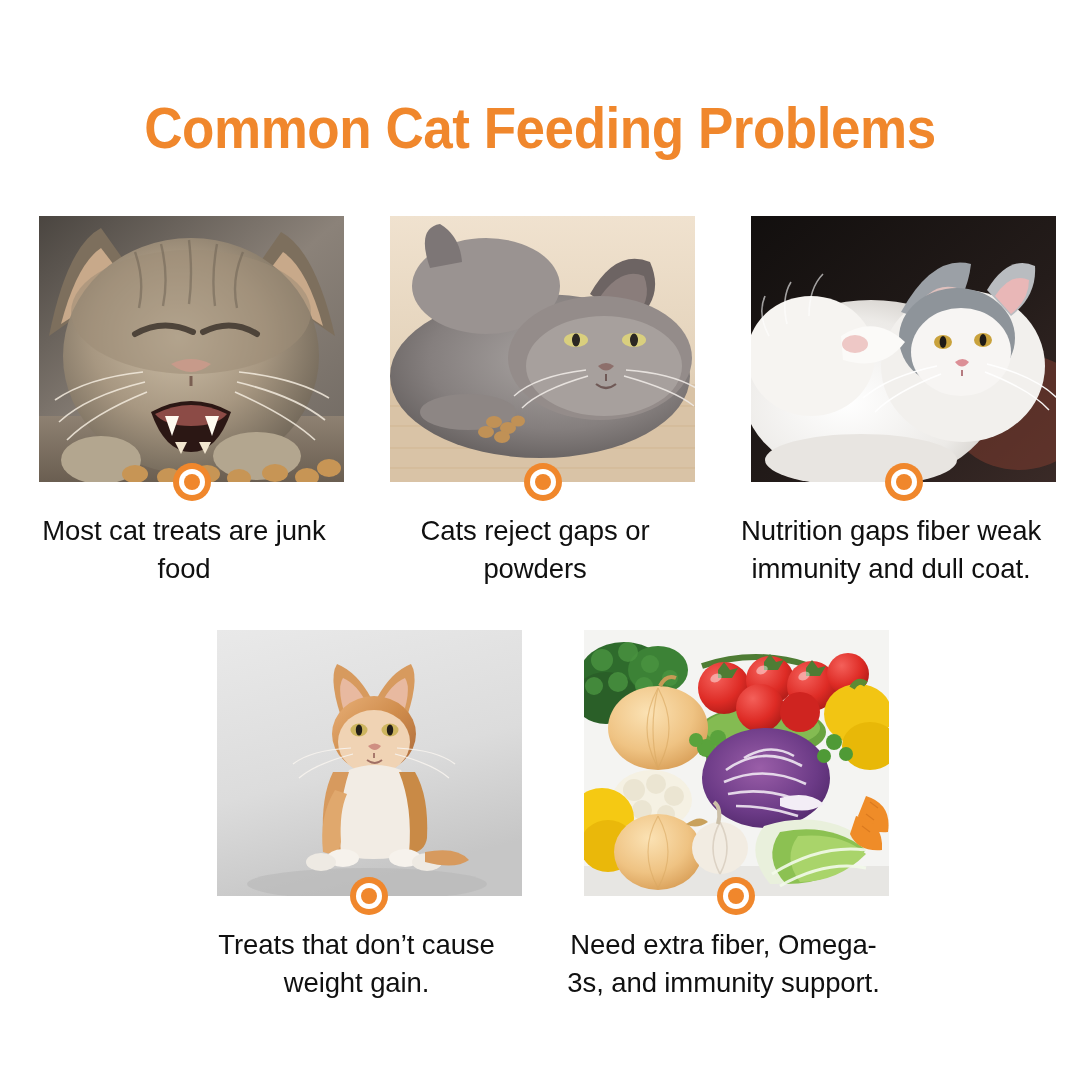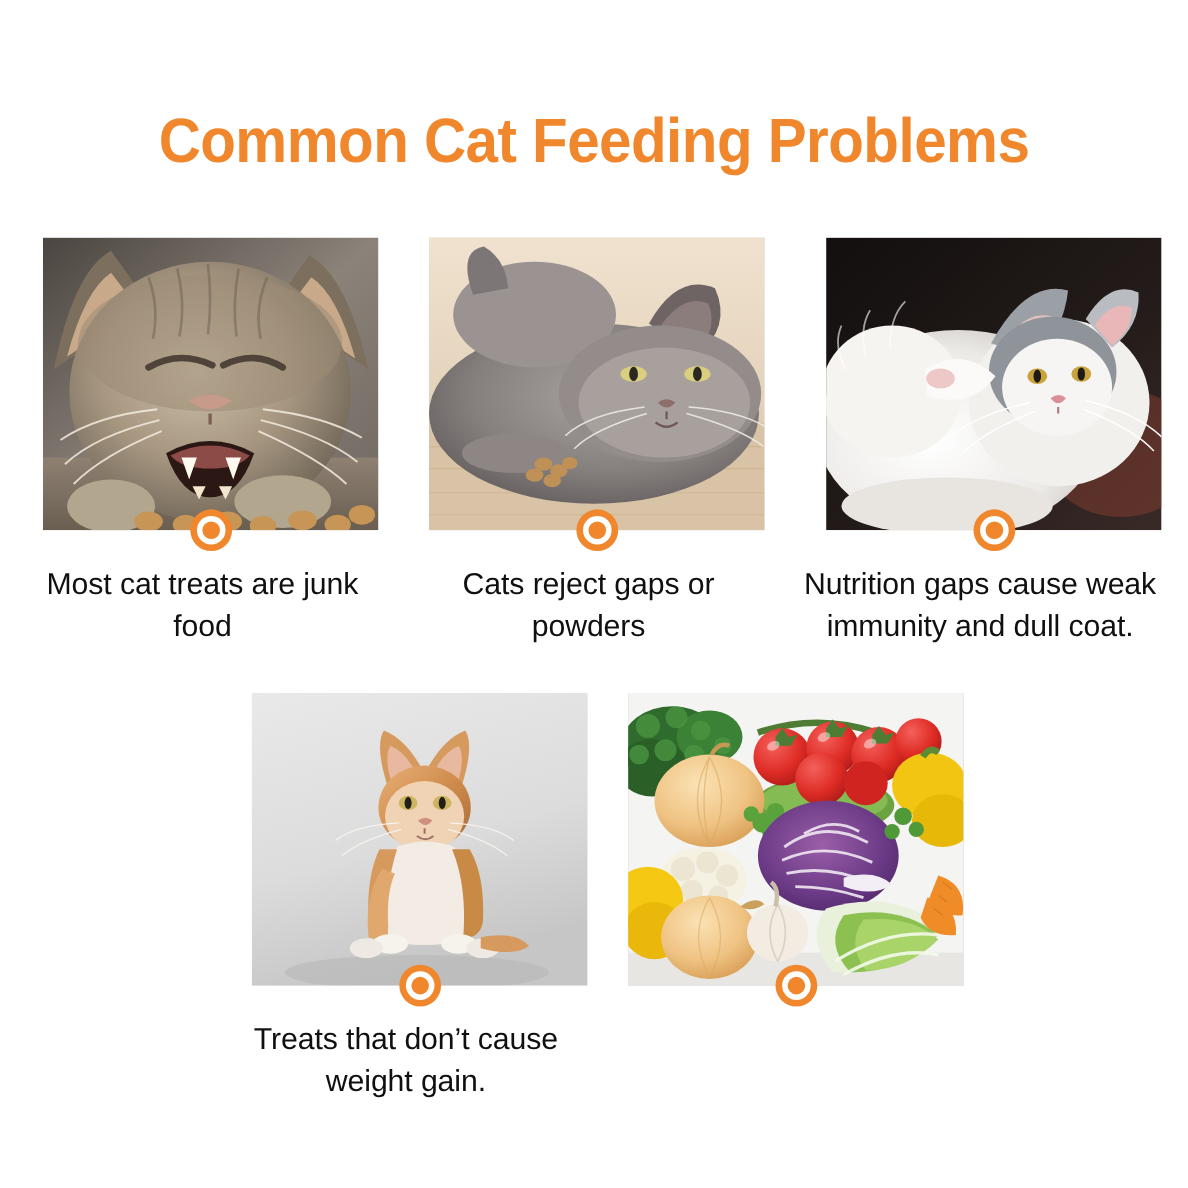--- a/index.html
+++ b/index.html
@@ -313,21 +313,21 @@
             </g>
             <ellipse cx="110" cy="244" rx="96" ry="26" fill="#e8e5e1"></ellipse>
           </svg>
         </div>
         <div class="marker">
           <div class="ring">
             <div class="dot"></div>
           </div>
         </div>
       </div>
-      <div class="caption wide">Nutrition gaps cause weak immunity and dull coat.</div>
+      <div class="caption wide">Nutrition gaps fiber weak immunity and dull coat.</div>
     </div>
 
   </div>
 
   <div class="row row-bot">
 
     <div class="card">
       <div class="photo-wrap">
         <div class="photo">
           <svg viewBox="0 0 305 266" preserveAspectRatio="xMidYMid slice" aria-hidden="true">
@@ -536,16 +536,17 @@
                 <circle cx="240" cy="126" r="7"></circle>
             </g>
           </svg>
         </div>
         <div class="marker">
           <div class="ring">
             <div class="dot"></div>
           </div>
         </div>
       </div>
+      <div class="caption wide">Need extra fiber, Omega-3s, and immunity support.</div>
     </div>
 
   </div>
 </div>
 
 </body></html>

